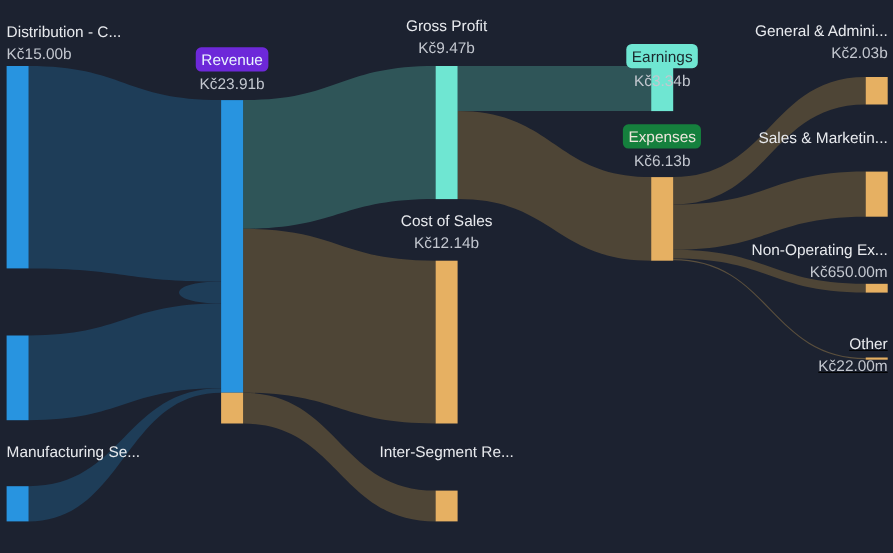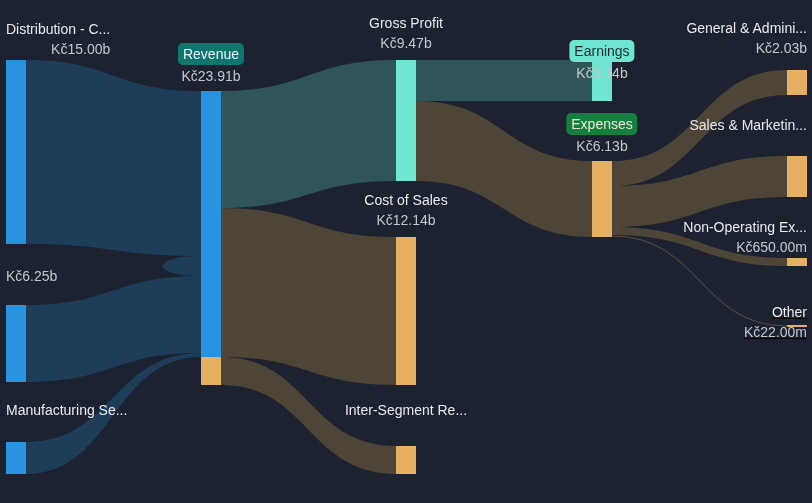--- a/index.html
+++ b/index.html
@@ -1,25 +1,25 @@
 <!DOCTYPE html>
 <html><head>
 <meta charset="utf-8">
 <style>
   html, body { margin: 0; padding: 0; }
   body { width: 812px; height: 503px; background: #1c2230; overflow: hidden; position: relative; font-family: "Liberation Sans", "DejaVu Sans", sans-serif; }
   svg#sankey { position: absolute; left: 0; top: 0; }
   .lbl { position: absolute; font-size: 14px; line-height: 17px; white-space: nowrap; }
   .lbl .name { color: #e8eaee; display: block; }
   .lbl .val { color: #c3c7cf; display: block; margin-top: 3px; }
-  .left { text-align: right; }
+  .left { text-align: left; }
   .center { text-align: center; transform: translateX(-50%); }
   .right { text-align: right; transform: translateX(-100%); }
   .pill { display: inline-block; padding: 2px 5px; border-radius: 5px; font-size: 14px; line-height: 18px; }
-  .pill-blue { background: #0f766e; color: #e9f4ff; }
+  .pill-blue { background: #6d28d9; color: #e9f4ff; }
   .pill-teal { background: #6fe6d2; color: #1c2a2e; }
   .pill-brown { background: #15803d; color: #ece6dc; }
 </style>
 </head>
 <body>
 
 <svg id="sankey" width="812" height="503" viewBox="0 0 812 503">
 
   <path fill="#1e3d58" d="M26,60 C113,60 113,91 201,91 L201,256 C113,256 113,244 26,244 Z"></path>
   <path fill="#1e3d58" d="M26,305 C113,305 113,276 201,276 L201,353 C113,353 113,382 26,382 Z"></path>
@@ -55,21 +55,20 @@
   <rect x="787" y="156" width="20" height="41" fill="#e6b062"></rect>
   <rect x="787" y="258" width="20" height="8" fill="#e6b062"></rect>
   <rect x="787" y="325" width="20" height="2" fill="#e6b062"></rect>
 </svg>
 
 <div class="lbl left" style="left:6px; top:21px;">
   <span class="name">Distribution - C...</span>
   <span class="val">Kč15.00b</span>
 </div>
 <div class="lbl left" style="left:6px; top:265px;">
-  <span class="val">Kč6.25b</span>
 </div>
 <div class="lbl left" style="left:6px; top:402px;">
   <span class="name">Manufacturing Se...</span>
 </div>
 
 <div class="lbl center" style="left:211px; top:43px;">
   <span class="pill pill-blue">Revenue</span>
   <span class="val" style="margin-top:3px;">Kč23.91b</span>
 </div>
 

